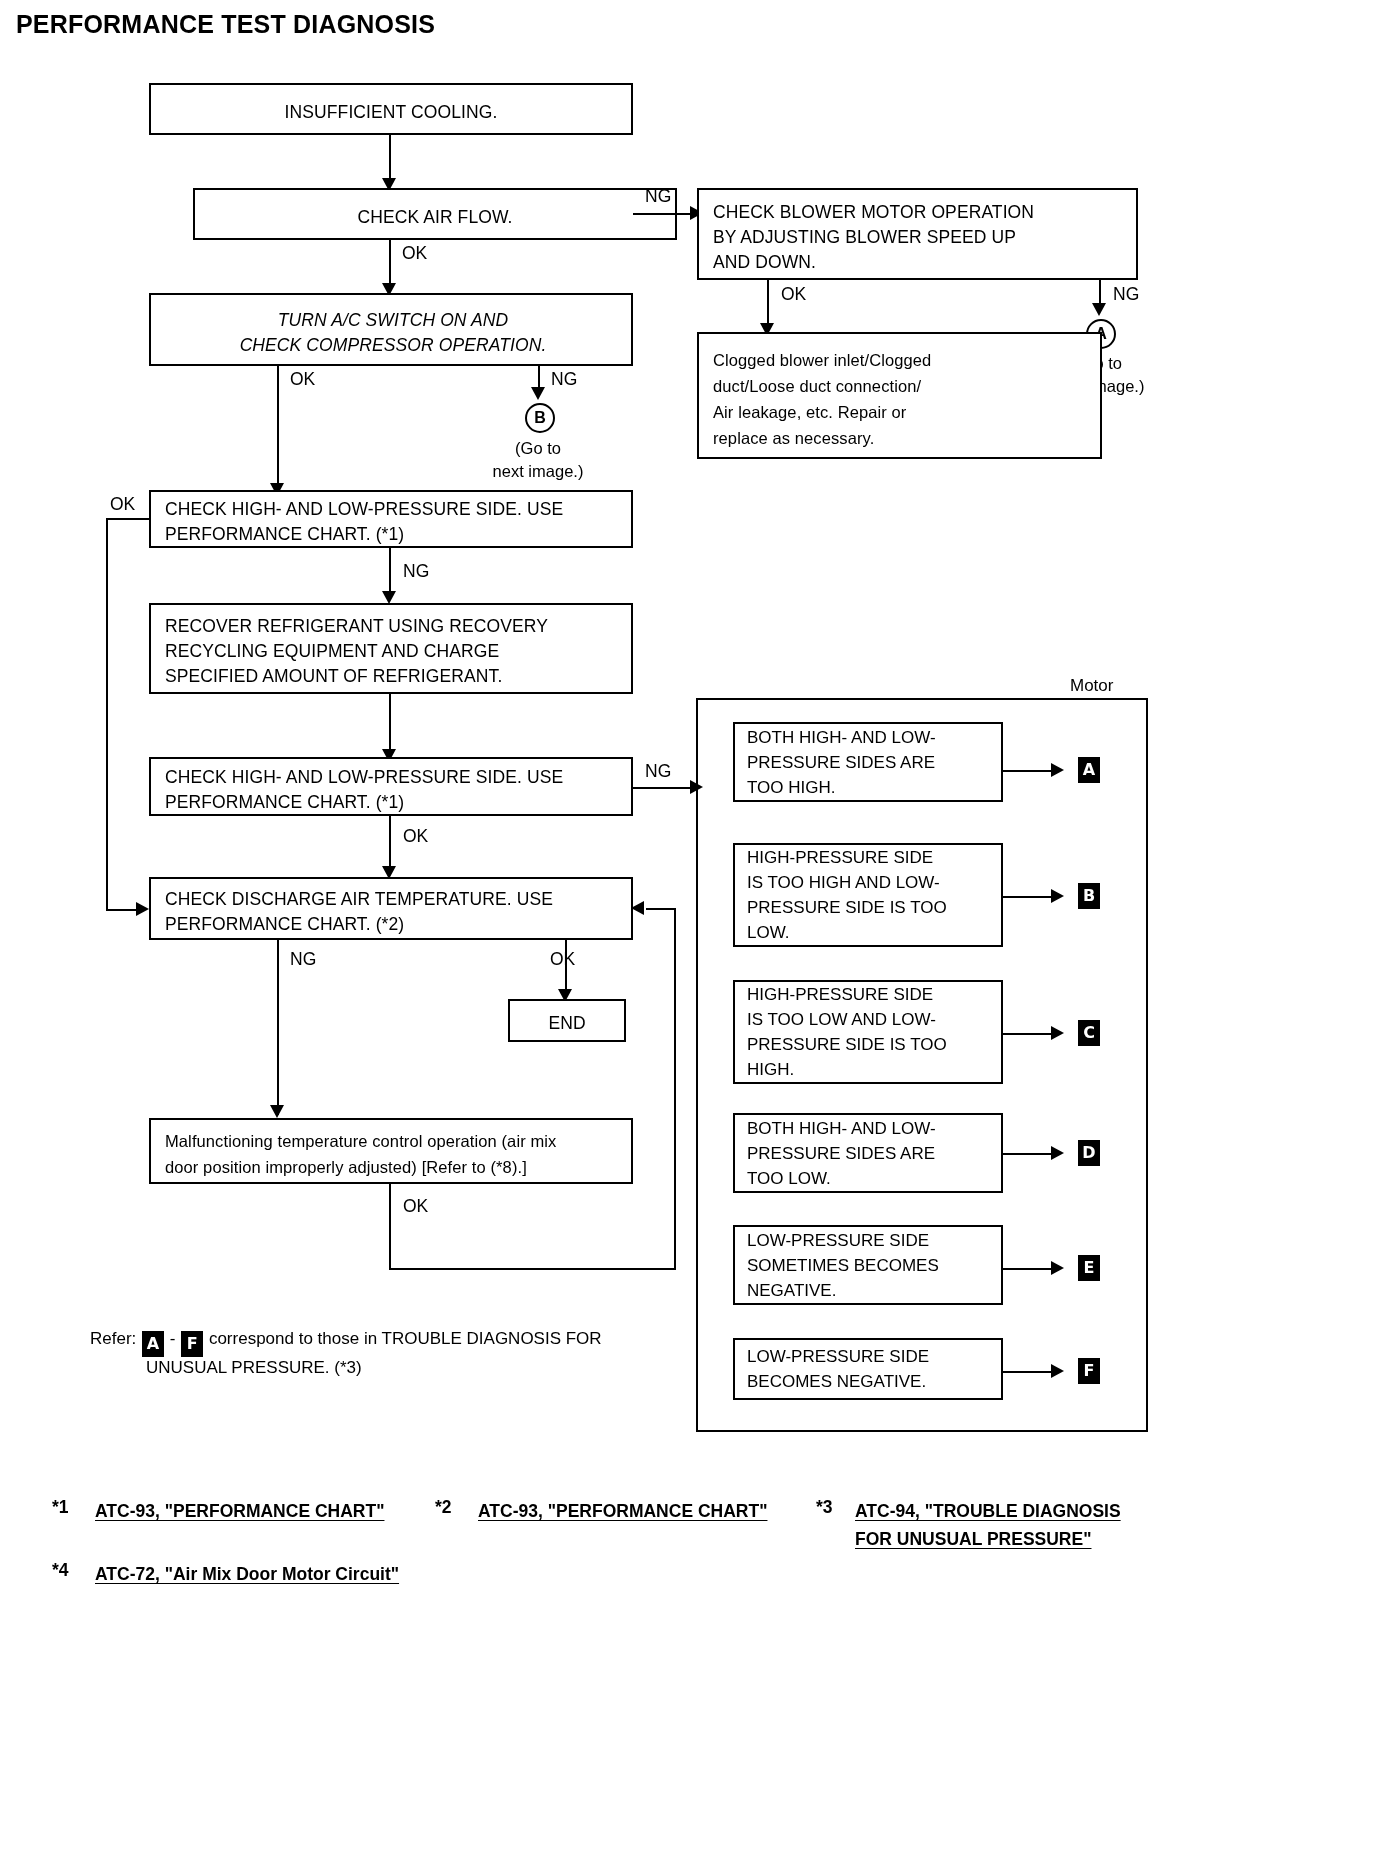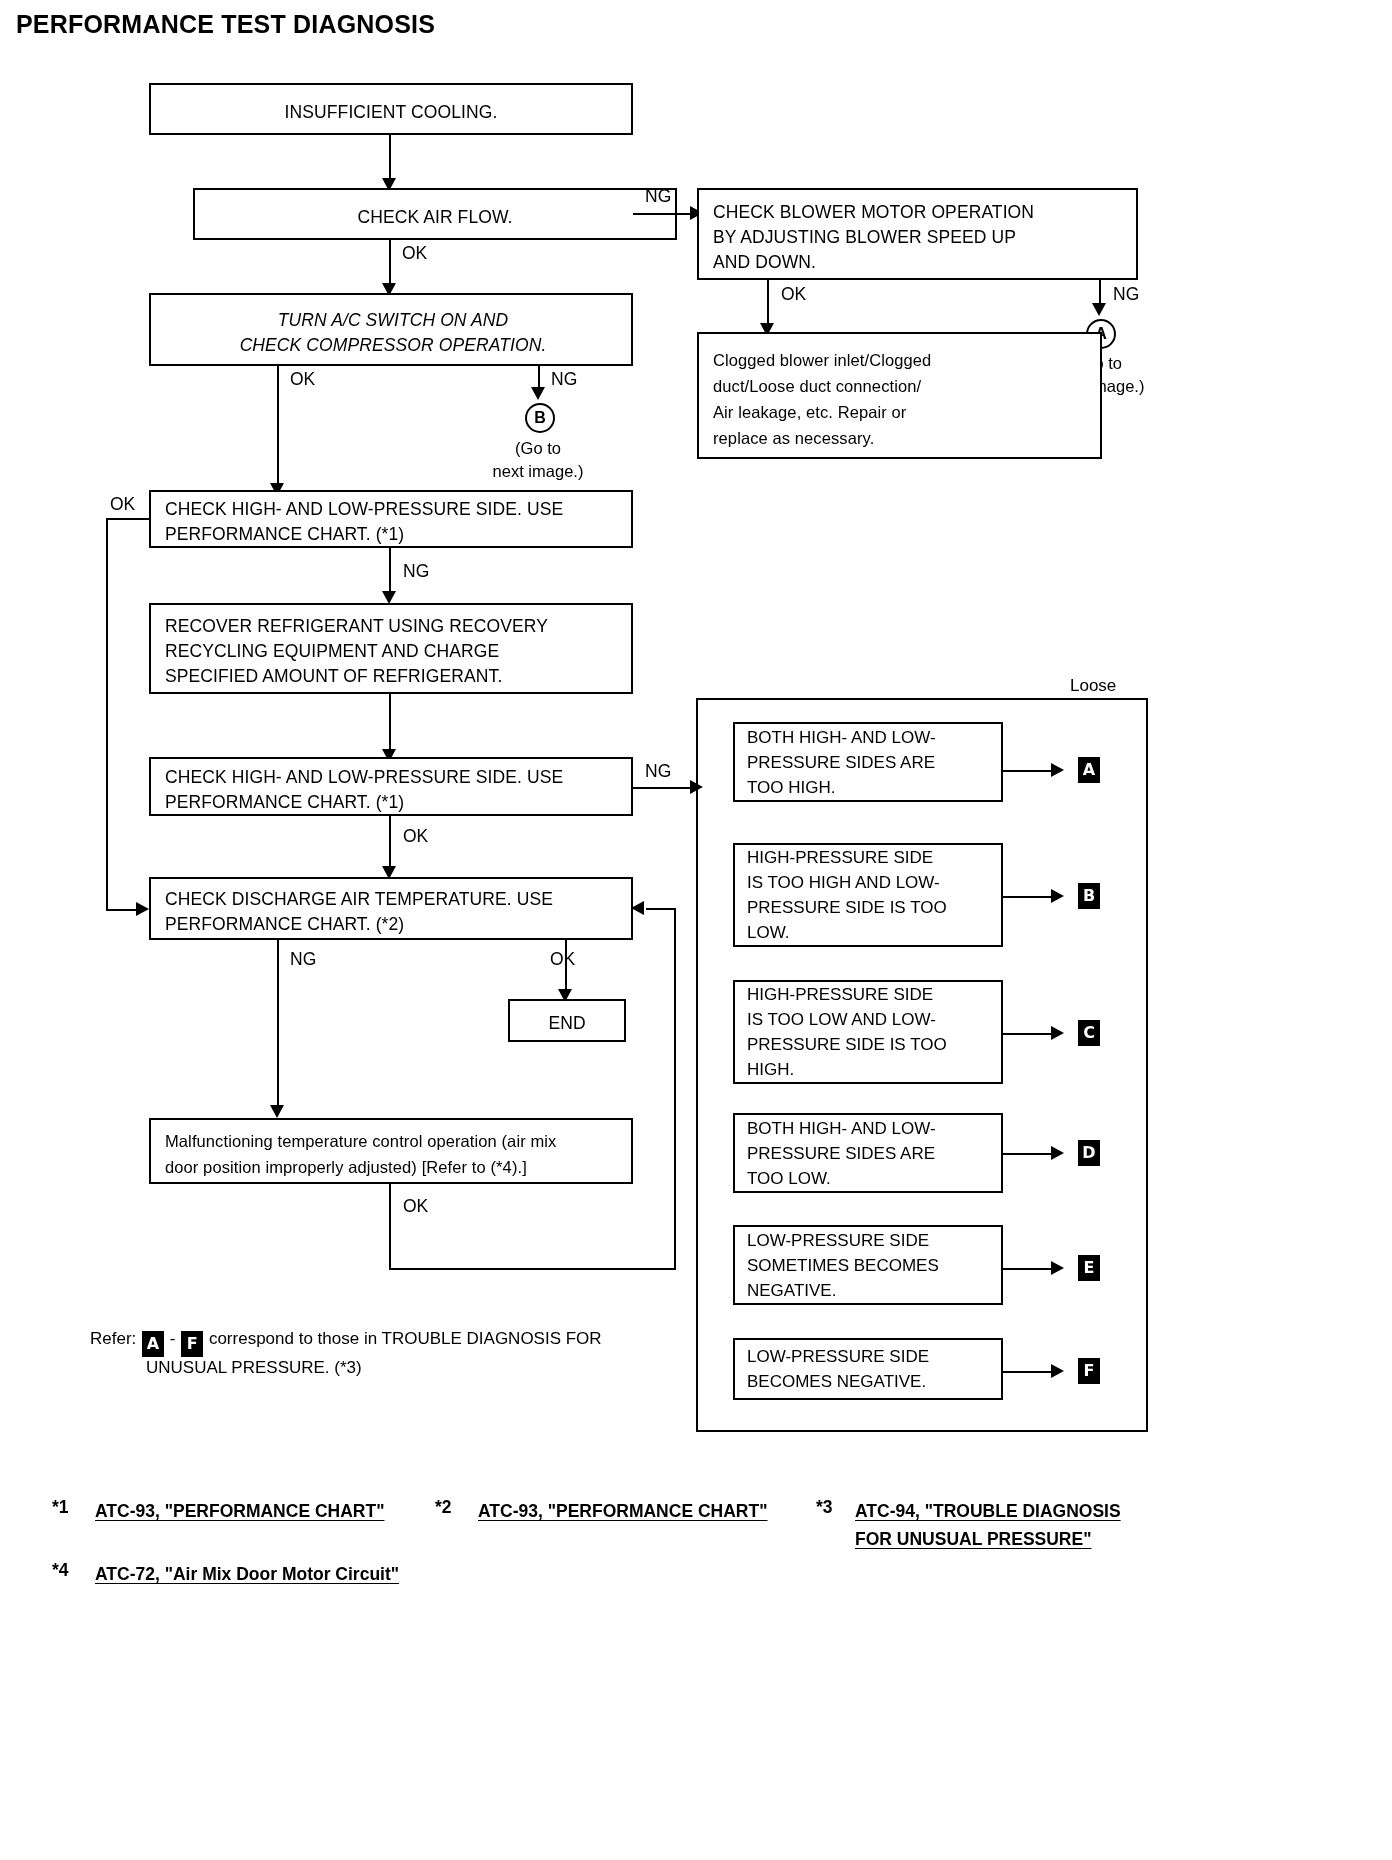--- a/index.html
+++ b/index.html
@@ -177,21 +177,21 @@
 <div class="vline" style="left:565px;top:940px;height:55px;"></div>
 <div class="arrow-d" style="left:558px;top:989px;"></div>
 <div class="elabel" style="left:550px;top:949px;">OK</div>
 
 <div class="abs box center" style="left:508px;top:999px;width:118px;height:43px;">
   <span class="txt">END</span>
 </div>
 
 <div class="abs box sc" style="left:149px;top:1118px;width:484px;height:66px;">
   <span class="txt">Malfunctioning temperature control operation (air mix
-door position improperly adjusted) [Refer to (*4).]</span>
+door position improperly adjusted) [Refer to (*8).]</span>
 </div>
 
 <div class="vline" style="left:389px;top:1184px;height:86px;"></div>
 <div class="hline" style="left:389px;top:1268px;width:287px;"></div>
 <div class="vline" style="left:674px;top:908px;height:362px;"></div>
 <div class="hline" style="left:646px;top:908px;width:30px;"></div>
 <div class="arrow-l" style="left:631px;top:901px;"></div>
 <div class="elabel" style="left:403px;top:1196px;">OK</div>
 
 <div class="abs box" style="left:697px;top:188px;width:441px;height:92px;">
@@ -212,21 +212,21 @@
 <div class="goto" style="left:1029px;top:352px;width:140px;">(Go to
 next image.)</div>
 
 <div class="abs box sc" style="left:697px;top:332px;width:405px;height:127px;">
   <span class="txt">Clogged blower inlet/Clogged
 duct/Loose duct connection/
 Air leakage, etc. Repair or
 replace as necessary.</span>
 </div>
 
-<div class="elabel" id="note-label" style="left:1070px;top:676px;">Loose</div>
+<div class="elabel" id="note-label" style="left:1070px;top:676px;">Motor</div>
 
 <div class="abs" id="note-frame" style="left:696px;top:698px;width:452px;height:734px;"></div>
 
 <div class="abs rbox" style="left:733px;top:722px;width:270px;height:80px;">
   <span class="txt">BOTH HIGH- AND LOW-
 PRESSURE SIDES ARE
 TOO HIGH.</span>
 </div>
 <div class="hline" style="left:1003px;top:770px;width:55px;"></div>
 <div class="arrow-r" style="left:1051px;top:763px;"></div>

